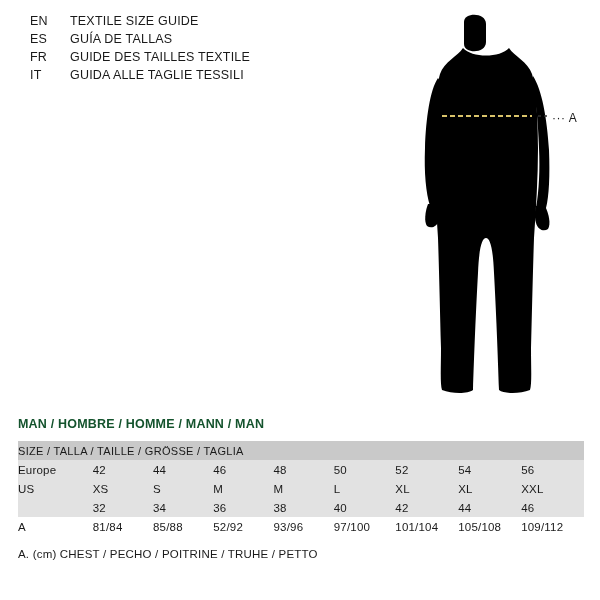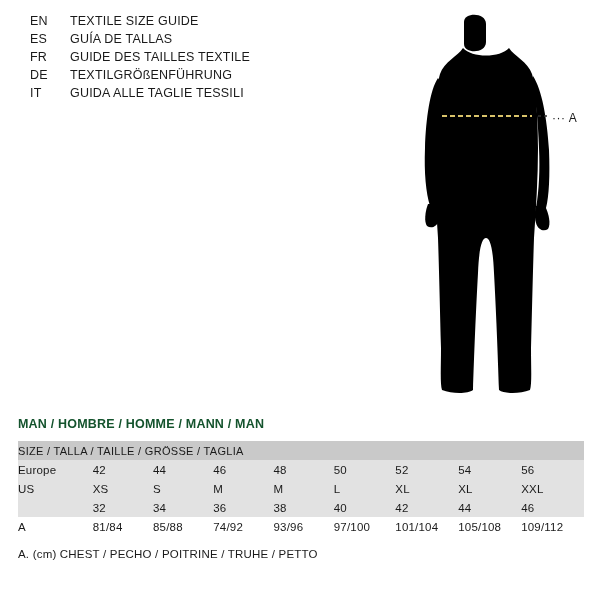--- a/index.html
+++ b/index.html
@@ -149,24 +149,20 @@
       <span class="lang-code">EN</span>
       <span class="lang-text">TEXTILE SIZE GUIDE</span>
     </div>
     <div class="lang-row">
       <span class="lang-code">ES</span>
       <span class="lang-text">GUÍA DE TALLAS</span>
     </div>
     <div class="lang-row">
       <span class="lang-code">FR</span>
       <span class="lang-text">GUIDE DES TAILLES TEXTILE</span>
-    </div>
-    <div class="lang-row">
-      <span class="lang-code">DE</span>
-      <span class="lang-text">TEXTILGRÖßENFÜHRUNG</span>
     </div>
     <div class="lang-row">
       <span class="lang-code">IT</span>
       <span class="lang-text">GUIDA ALLE TAGLIE TESSILI</span>
     </div>
   </div>
 
 
   <div class="figure-wrap">
     <svg width="200" height="400" viewBox="0 0 200 400" xmlns="http://www.w3.org/2000/svg">
@@ -249,21 +245,21 @@
         <td class="val-col">38</td>
         <td class="val-col">40</td>
         <td class="val-col">42</td>
         <td class="val-col">44</td>
         <td class="val-col">46</td>
       </tr>
       <tr class="row-plain">
         <td class="label-col">A</td>
         <td class="val-col">81/84</td>
         <td class="val-col">85/88</td>
-        <td class="val-col">74/92</td>
+        <td class="val-col">52/92</td>
         <td class="val-col">93/96</td>
         <td class="val-col">97/100</td>
         <td class="val-col">101/104</td>
         <td class="val-col">105/108</td>
         <td class="val-col">109/112</td>
       </tr>
     </tbody>
   </table>
 
   <div class="footnote">A. (cm) CHEST / PECHO / POITRINE / TRUHE / PETTO</div>

